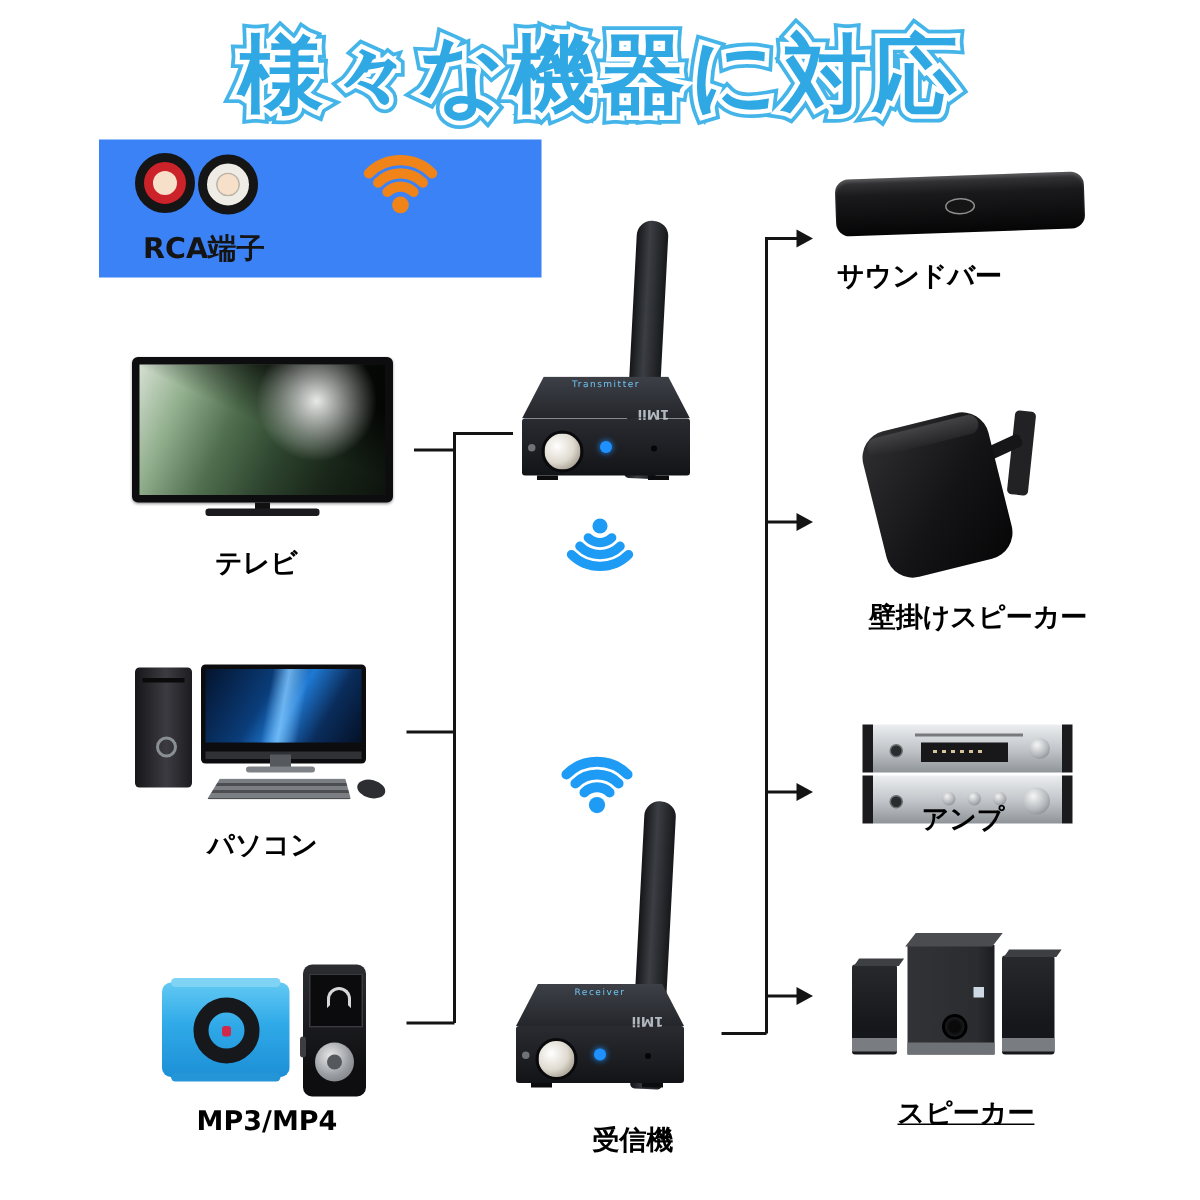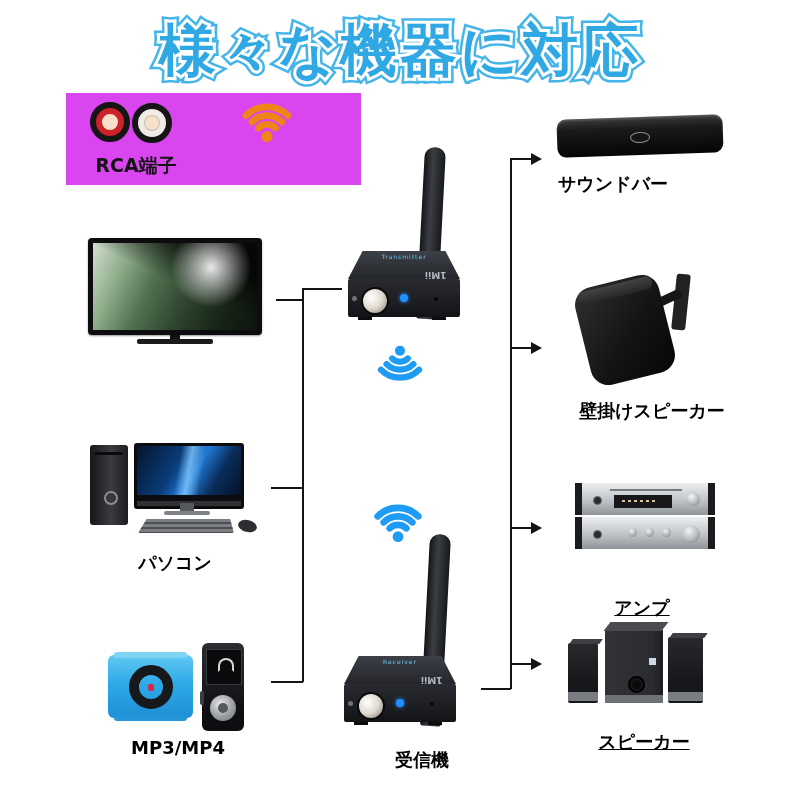--- a/index.html
+++ b/index.html
@@ -8,21 +8,21 @@
 
   
   .title-wrap{position:absolute;left:0;top:8px;width:800px;height:84px;}
   .title-wrap span{position:absolute;left:0;right:0;text-align:center;
      font-size:57px;font-weight:900;letter-spacing:3px;line-height:84px;white-space:nowrap;}
   .t-outer{-webkit-text-stroke:11px #45b5e9;color:#45b5e9;}
   .t-white{-webkit-text-stroke:6px #ffffff;color:#ffffff;}
   .t-fill{color:#2fa8e3;}
 
   
-  .legend{position:absolute;left:66px;top:93px;width:295px;height:92px;background:#d946ef;}
+  .legend{position:absolute;left:66px;top:93px;width:295px;height:92px;background:#3b82f6;}
   .rca{position:absolute;width:26px;height:26px;border-radius:50%;
        border:7px solid #151515;background:#f7e0c9;}
   .rca::before{content:"";position:absolute;inset:-1px;border-radius:50%;border:6px solid #cc2229;}
   .rca-red{left:24px;top:9px;}
   .rca-white{left:66px;top:10px;}
   .rca-white::before{border-color:#efece6;box-shadow:inset 0 0 0 1px #b9b4aa;}
   .legend-label{position:absolute;top:60px;font-size:19px;font-weight:700;color:#141414;
        text-align:center;white-space:nowrap;}
   .lg-rca{left:10px;width:120px;}
   .lg-wifi{left:138px;width:145px;}
@@ -221,20 +221,21 @@
   <div class="ah" style="left:531px;top:658px;"></div>
   <div class="ln" style="left:481px;top:688px;width:30px;height:2px;"></div>
 
   <div class="tv">
     <div class="tv-frame">
       <div class="tv-screen"></div>
     </div>
     <div class="tv-neck"></div>
     <div class="tv-base"></div>
   </div>
+  <div class="label" style="left:101px;top:363px;width:140px;">テレビ</div>
 
   <div class="pc">
     <div class="pc-tower"></div>
     <div class="pc-monitor">
       <div class="pc-screen"></div>
       <div class="pc-chin"></div>
     </div>
     <div class="pc-neck"></div>
     <div class="pc-stand"></div>
     <div class="pc-kb"></div>
@@ -323,21 +324,21 @@
       <div class="amp-jack"></div>
     </div>
     <div class="amp-unit amp-u2">
       <div class="amp-jack"></div>
       <div class="amp-knob-s" style="left:46px;top:11px;"></div>
       <div class="amp-knob-s" style="left:63px;top:11px;"></div>
       <div class="amp-knob-s" style="left:80px;top:11px;"></div>
       <div class="amp-knob-b"></div>
     </div>
   </div>
-  <div class="label" style="left:582px;top:596px;width:120px;text-decoration:underline;">アンプ</div>
+  <div class="label" style="left:582px;top:534px;width:120px;">アンプ</div>
 
   <div class="spk">
     <div class="spk-sat spk-l"></div>
     <div class="spk-sub">
       <div class="sub-chip"></div>
       <div class="sub-port"></div>
     </div>
     <div class="spk-sat spk-r"></div>
   </div>
   <div class="label" style="left:574px;top:730px;width:140px;text-decoration:underline;">スピーカー</div>

